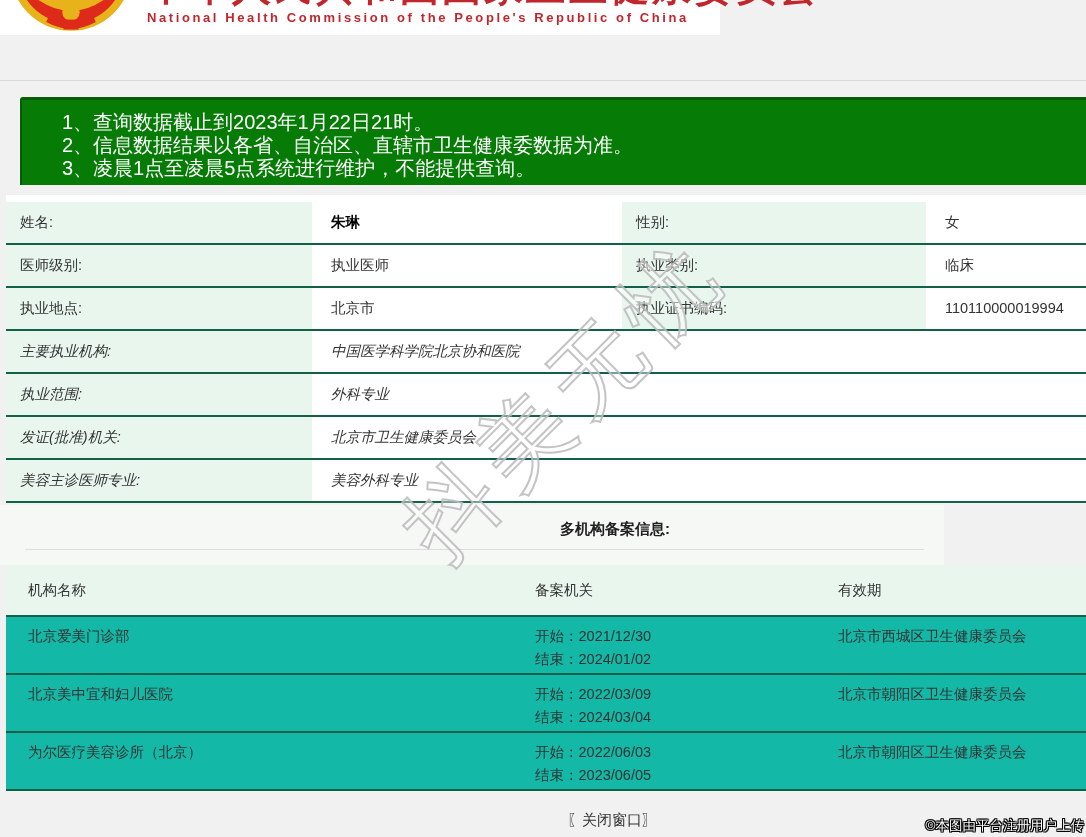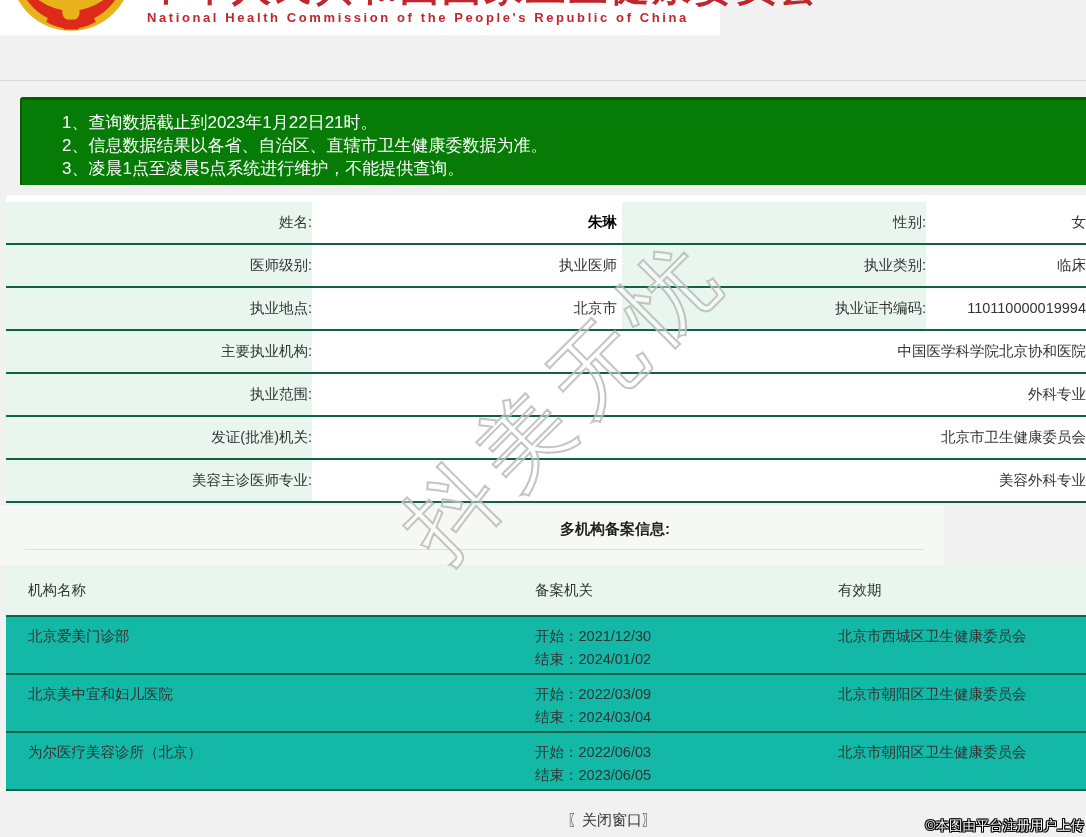--- a/index.html
+++ b/index.html
@@ -11,28 +11,28 @@
   .emblem { position:absolute; left:9px; top:-92px; width:124px; height:124px; }
   .cn-title { position:absolute; left:148px; top:-33px; font-size:39px; font-weight:700;
               color:#c0272d; letter-spacing:3px; white-space:nowrap; line-height:40px; }
   .en-title { position:absolute; left:147px; top:10px; font-size:13px; font-weight:700;
               color:#c0272d; letter-spacing:2.6px; white-space:nowrap; }
   .top-divider { position:absolute; top:80px; left:0; width:1086px; height:1px; background:#d9d9d9; }
 
   
   .notice { position:absolute; top:97px; left:20px; width:1066px; height:88px; box-sizing:border-box;
             background:#067c06; border-top:3px solid #085c08; border-left:2px solid #085c08;
-            border-radius:3px 0 0 0; color:#ffffff; font-size:17px; line-height:23px;
+            border-radius:3px 0 0 0; color:#ffffff; font-size:20px; line-height:23px;
             padding:11px 0 0 40px; }
 
   
   .info-table { position:absolute; top:195px; left:6px; width:1080px; background:#ffffff; padding-top:7px; }
   .info-row { display:grid; grid-template-columns:306px 300px 304px 1fr; column-gap:5px;
-              height:41px; border-bottom:2px solid #11604a; background:#ffffff;text-align:right; }
-  .info-row.full { grid-template-columns:306px 1fr; }
+              height:41px; border-bottom:2px solid #11604a; background:#ffffff; }
+  .info-row.full { grid-template-columns:306px 1fr;font-style:italic; }
   .cell { line-height:41px; font-size:14.5px; color:#333; padding-left:14px;
           white-space:nowrap; overflow:hidden; }
   .cell.label { background:#e9f6ee; }
   .cell.value { background:#ffffff; }
   .cell.strong { font-weight:700; color:#000; }
 
   
   .section { position:absolute; top:505px; left:0; width:944px; height:60px; background:#f5f8f5; }
   .section-title { position:absolute; top:15px; left:615px; transform:translateX(-50%);
                    font-size:15px; font-weight:700; color:#222; white-space:nowrap; }

